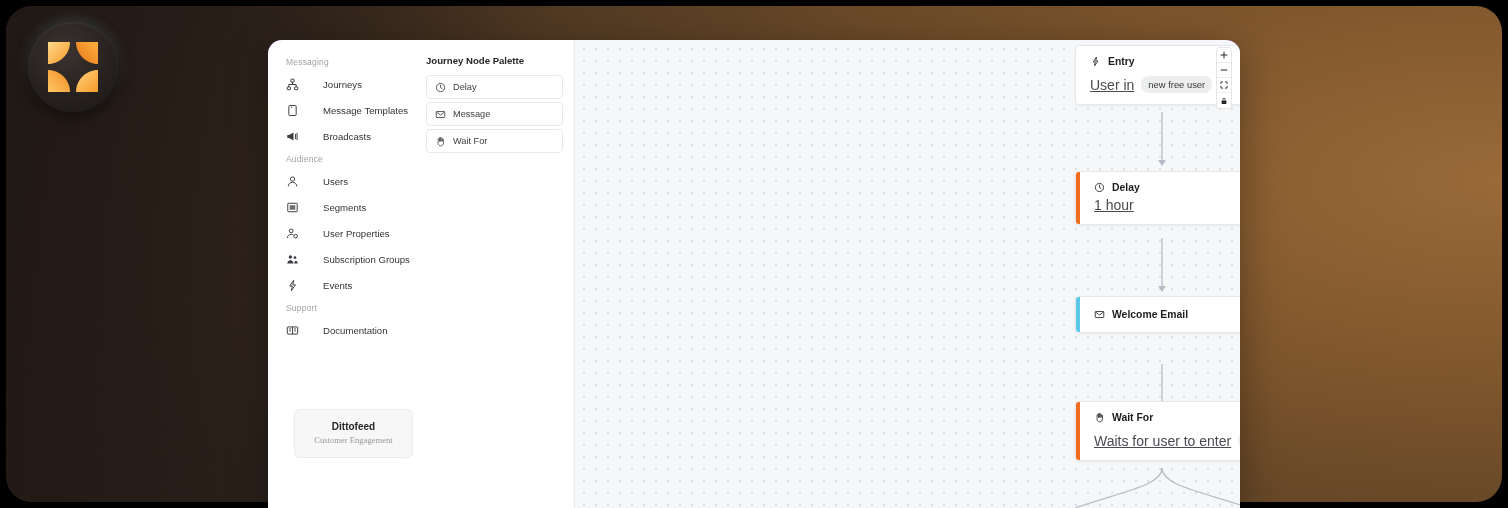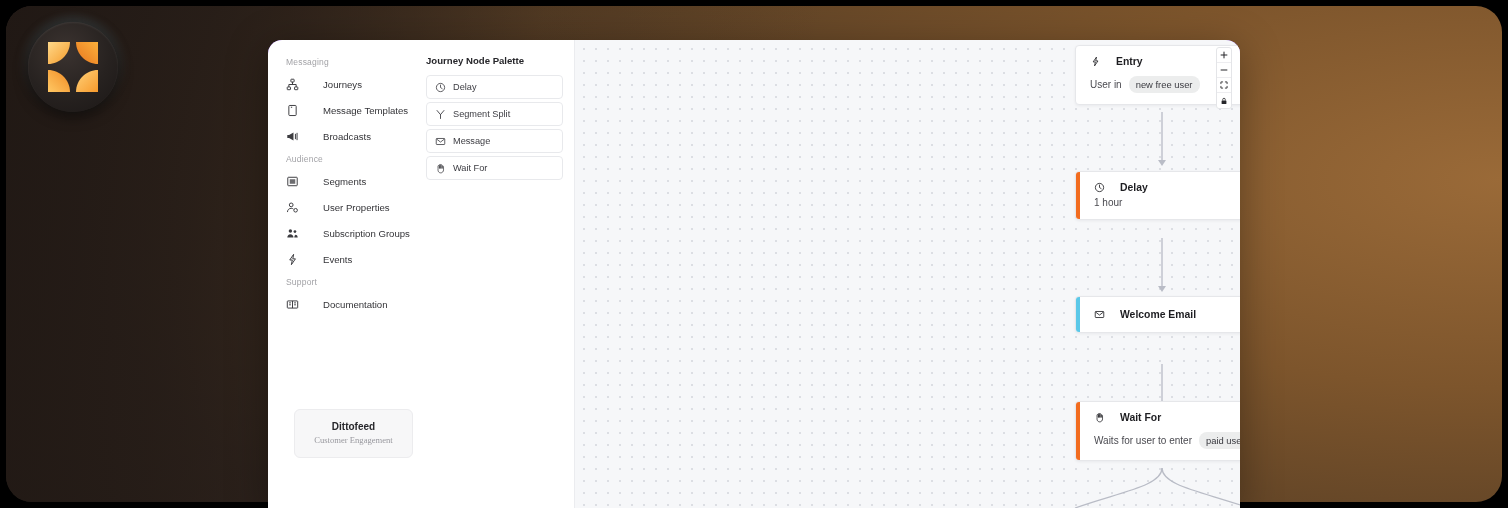--- a/index.html
+++ b/index.html
@@ -166,25 +166,25 @@
     box-shadow: 0 1px 3px rgba(16,20,30,0.06);
     cursor:pointer;
     overflow:hidden;
   }
   .node .accent {
     position:absolute; left:0; top:0; bottom:0;
     width:4px;
   }
   .node-inner { padding: 10px 12px 11px 14px; }
   .node.has-accent .node-inner { padding-left: 18px; }
-  .node-head { display:flex; align-items:center; gap:15px; }
+  .node-head { display:flex; align-items:center; gap:7px; }
   .node-ico  { width:11px; height:11px; flex:0 0 11px; display:flex; align-items:center; justify-content:center; color:#1f1f23; }
   .node-title{ font-size:10.4px; font-weight:700; color:#1d1d21; }
   .node-body { margin-top: 9px; display:flex; align-items:center; gap:7px; flex-wrap:nowrap; }
-  .node-sub  { font-size:10px; color:#4a4a50; white-space:nowrap; }
+  .node-sub  { font-size:14px; color:#4a4a50; white-space:nowrap;text-decoration:underline; }
   .chip {
     font-size:9.4px; color:#3a3a40;
     background:#eceded;
     border-radius:8px;
     padding:3px 7px;
     white-space:nowrap;
   }
 
   .edges { position:absolute; inset:0; pointer-events:none; }
 </style>
@@ -261,20 +261,29 @@
               <path d="M11.6 5.2v5.6M13.6 4v8" stroke-linecap="round"></path>
             </svg>
           </span>
           <span class="nav-label">Broadcasts</span>
         </div>
       </div>
 
       <div class="nav-group">
         <div class="nav-group-label">Audience</div>
 
+        <div class="nav-item">
+          <span class="nav-ico">
+            <svg width="13" height="13" viewBox="0 0 16 16" fill="none" stroke="currentColor" stroke-width="1.2">
+              <circle cx="8" cy="5" r="2.6"></circle>
+                <path d="M2.8 14c0-3 2.3-5.1 5.2-5.1S13.2 11 13.2 14"></path>
+            </svg>
+          </span>
+          <span class="nav-label">Users</span>
+        </div>
 
         <div class="nav-item">
           <span class="nav-ico">
             <svg width="13" height="13" viewBox="0 0 16 16" fill="none" stroke="currentColor" stroke-width="1.2">
               <rect x="2.2" y="2.8" width="11.6" height="10.4" rx="0.8"></rect>
               <rect x="4.6" y="5.2" width="6.8" height="5.6" fill="currentColor" stroke="none" opacity="0.75"></rect>
             </svg>
           </span>
           <span class="nav-label">Segments</span>
         </div>
@@ -339,28 +348,20 @@
       <div class="pal-item">
         <span class="pal-ico">
           <svg width="11" height="11" viewBox="0 0 16 16" fill="none" stroke="currentColor" stroke-width="1.2">
             <circle cx="8" cy="8" r="6"></circle>
               <path d="M8 4.4V8l2.4 1.6" stroke-linecap="round"></path>
           </svg>
         </span>
         <span class="pal-label">Delay</span>
       </div>
 
-      <div class="pal-item">
-        <span class="pal-ico">
-          <svg width="11" height="11" viewBox="0 0 16 16" fill="none" stroke="currentColor" stroke-width="1.3" stroke-linecap="round">
-            <path d="M3 2.2 8 8.2 13 2.2M8 8.2v5.6"></path>
-          </svg>
-        </span>
-        <span class="pal-label">Segment Split</span>
-      </div>
 
       <div class="pal-item">
         <span class="pal-ico">
           <svg width="11" height="11" viewBox="0 0 16 16" fill="none" stroke="currentColor" stroke-width="1.2">
             <rect x="1.8" y="3.6" width="12.4" height="8.8" rx="1"></rect>
               <path d="m2.2 4.4 5.8 4.4 5.8-4.4"></path>
           </svg>
         </span>
         <span class="pal-label">Message</span>
       </div>

